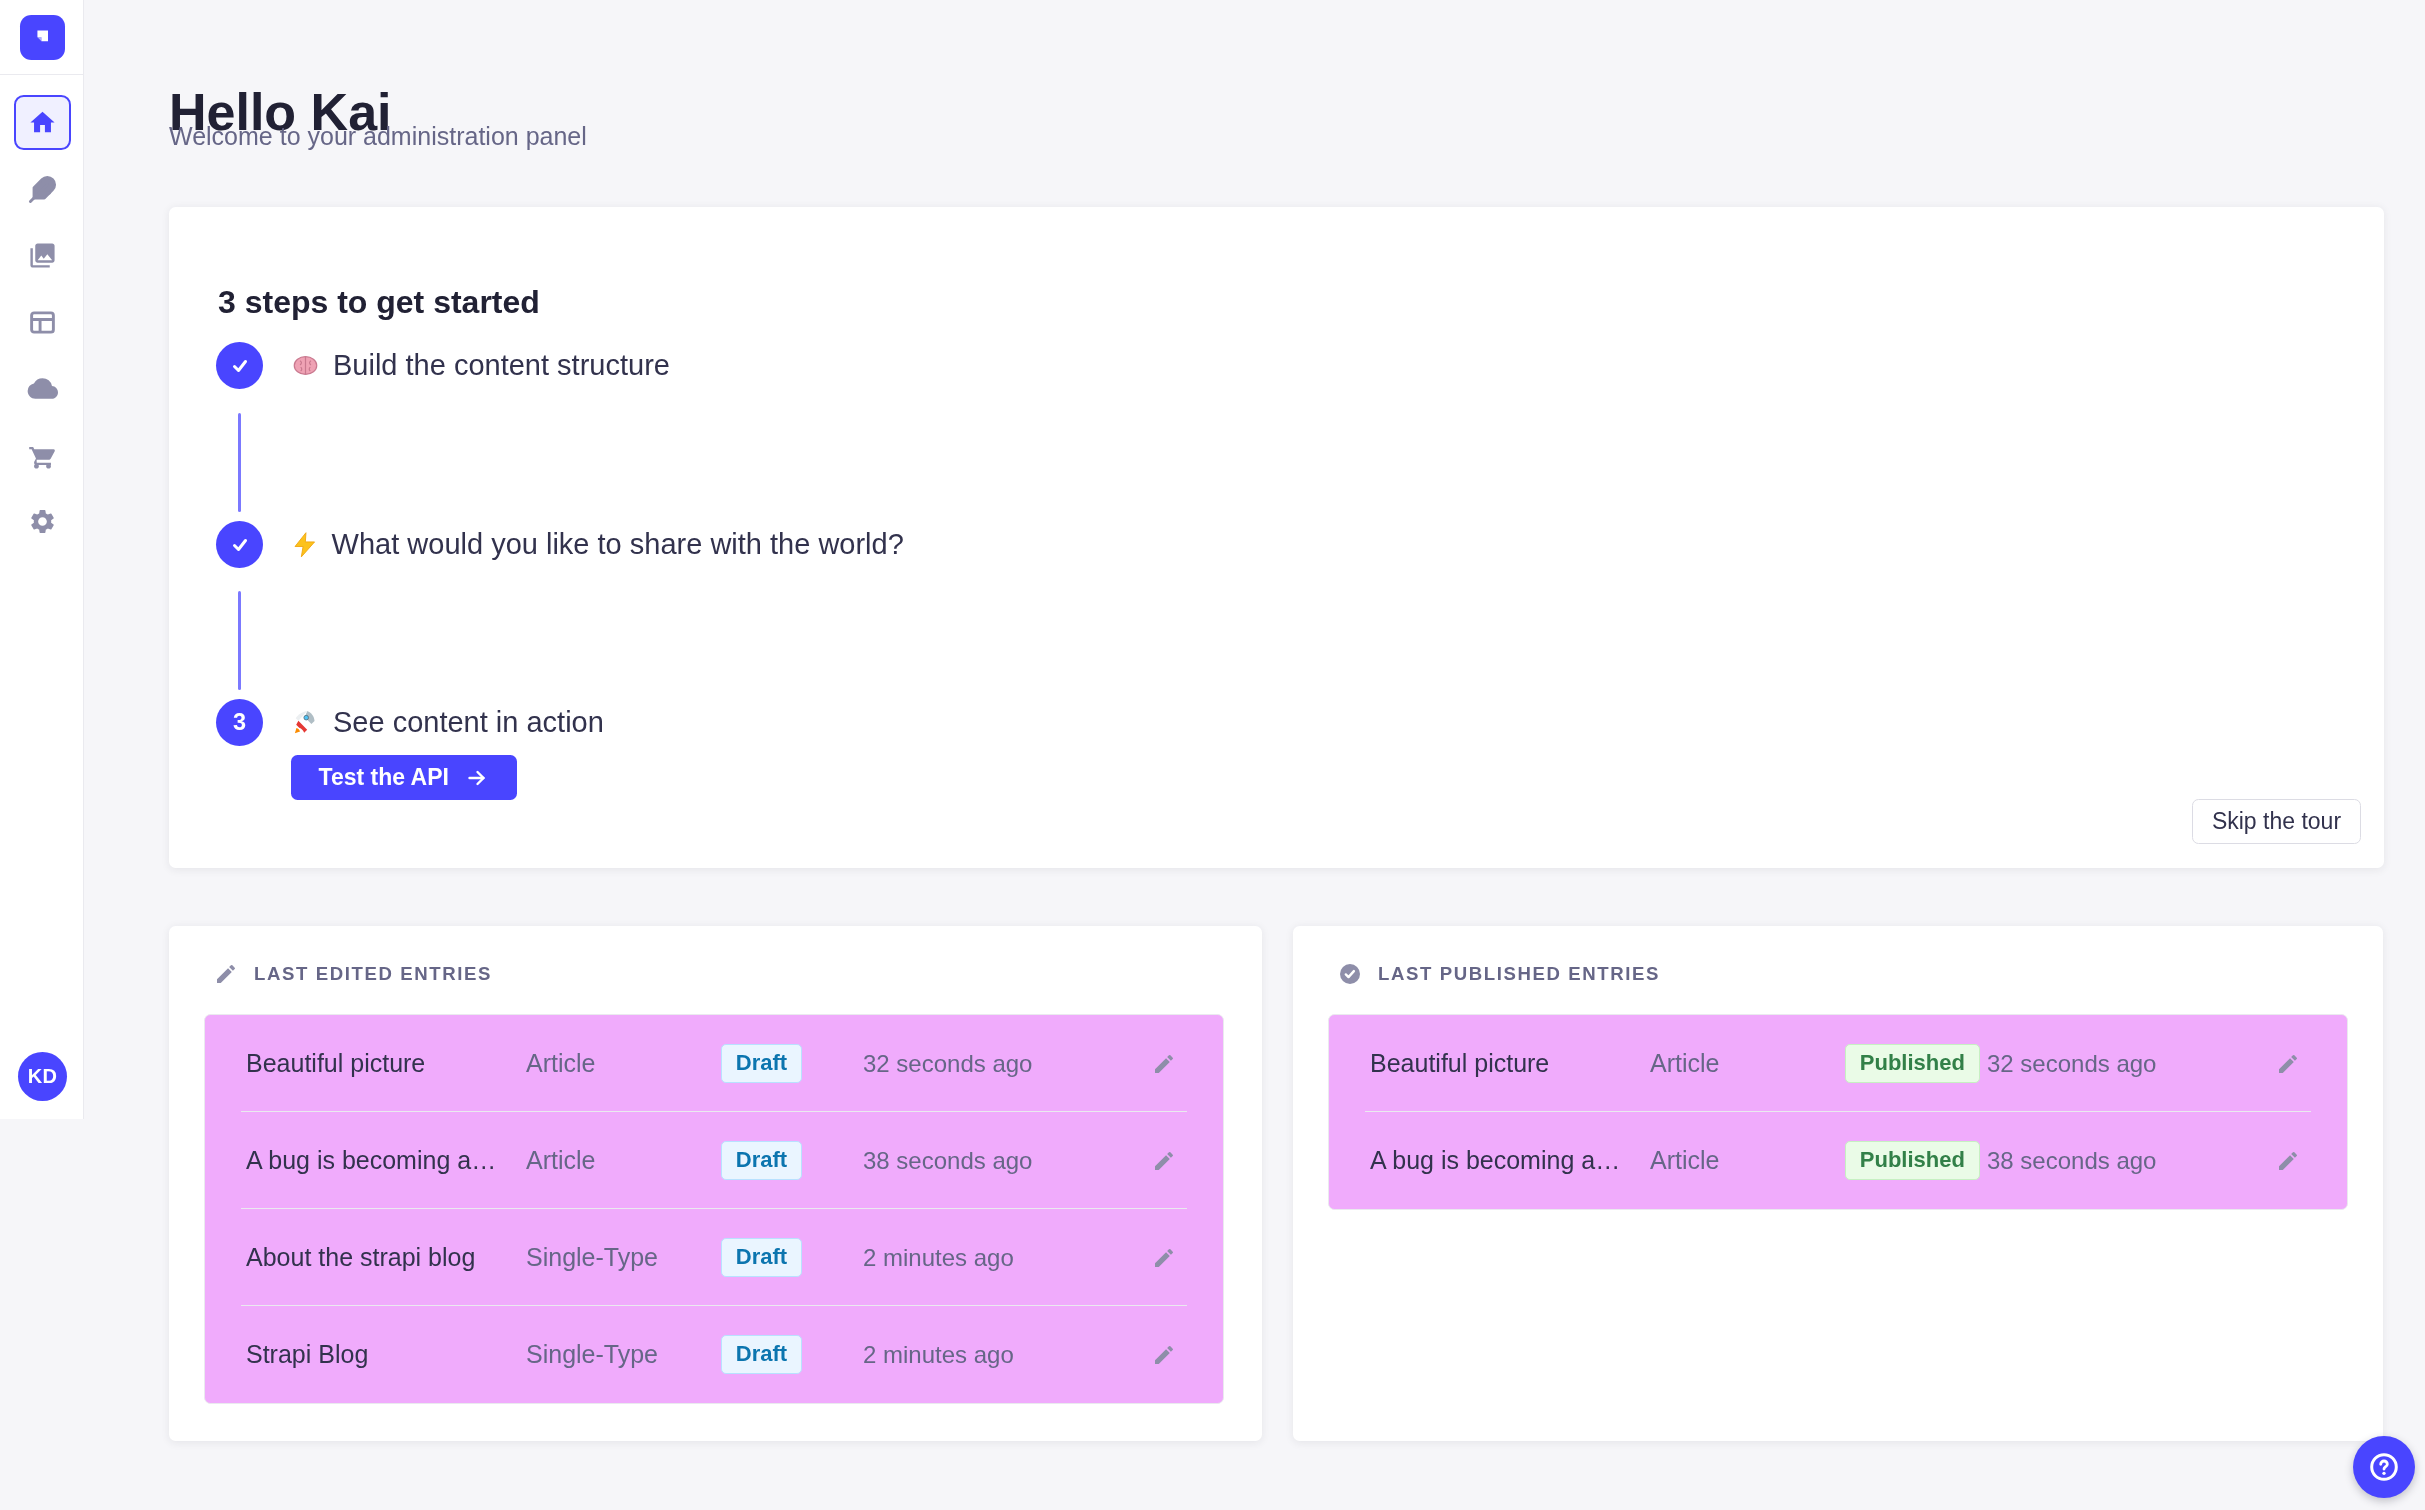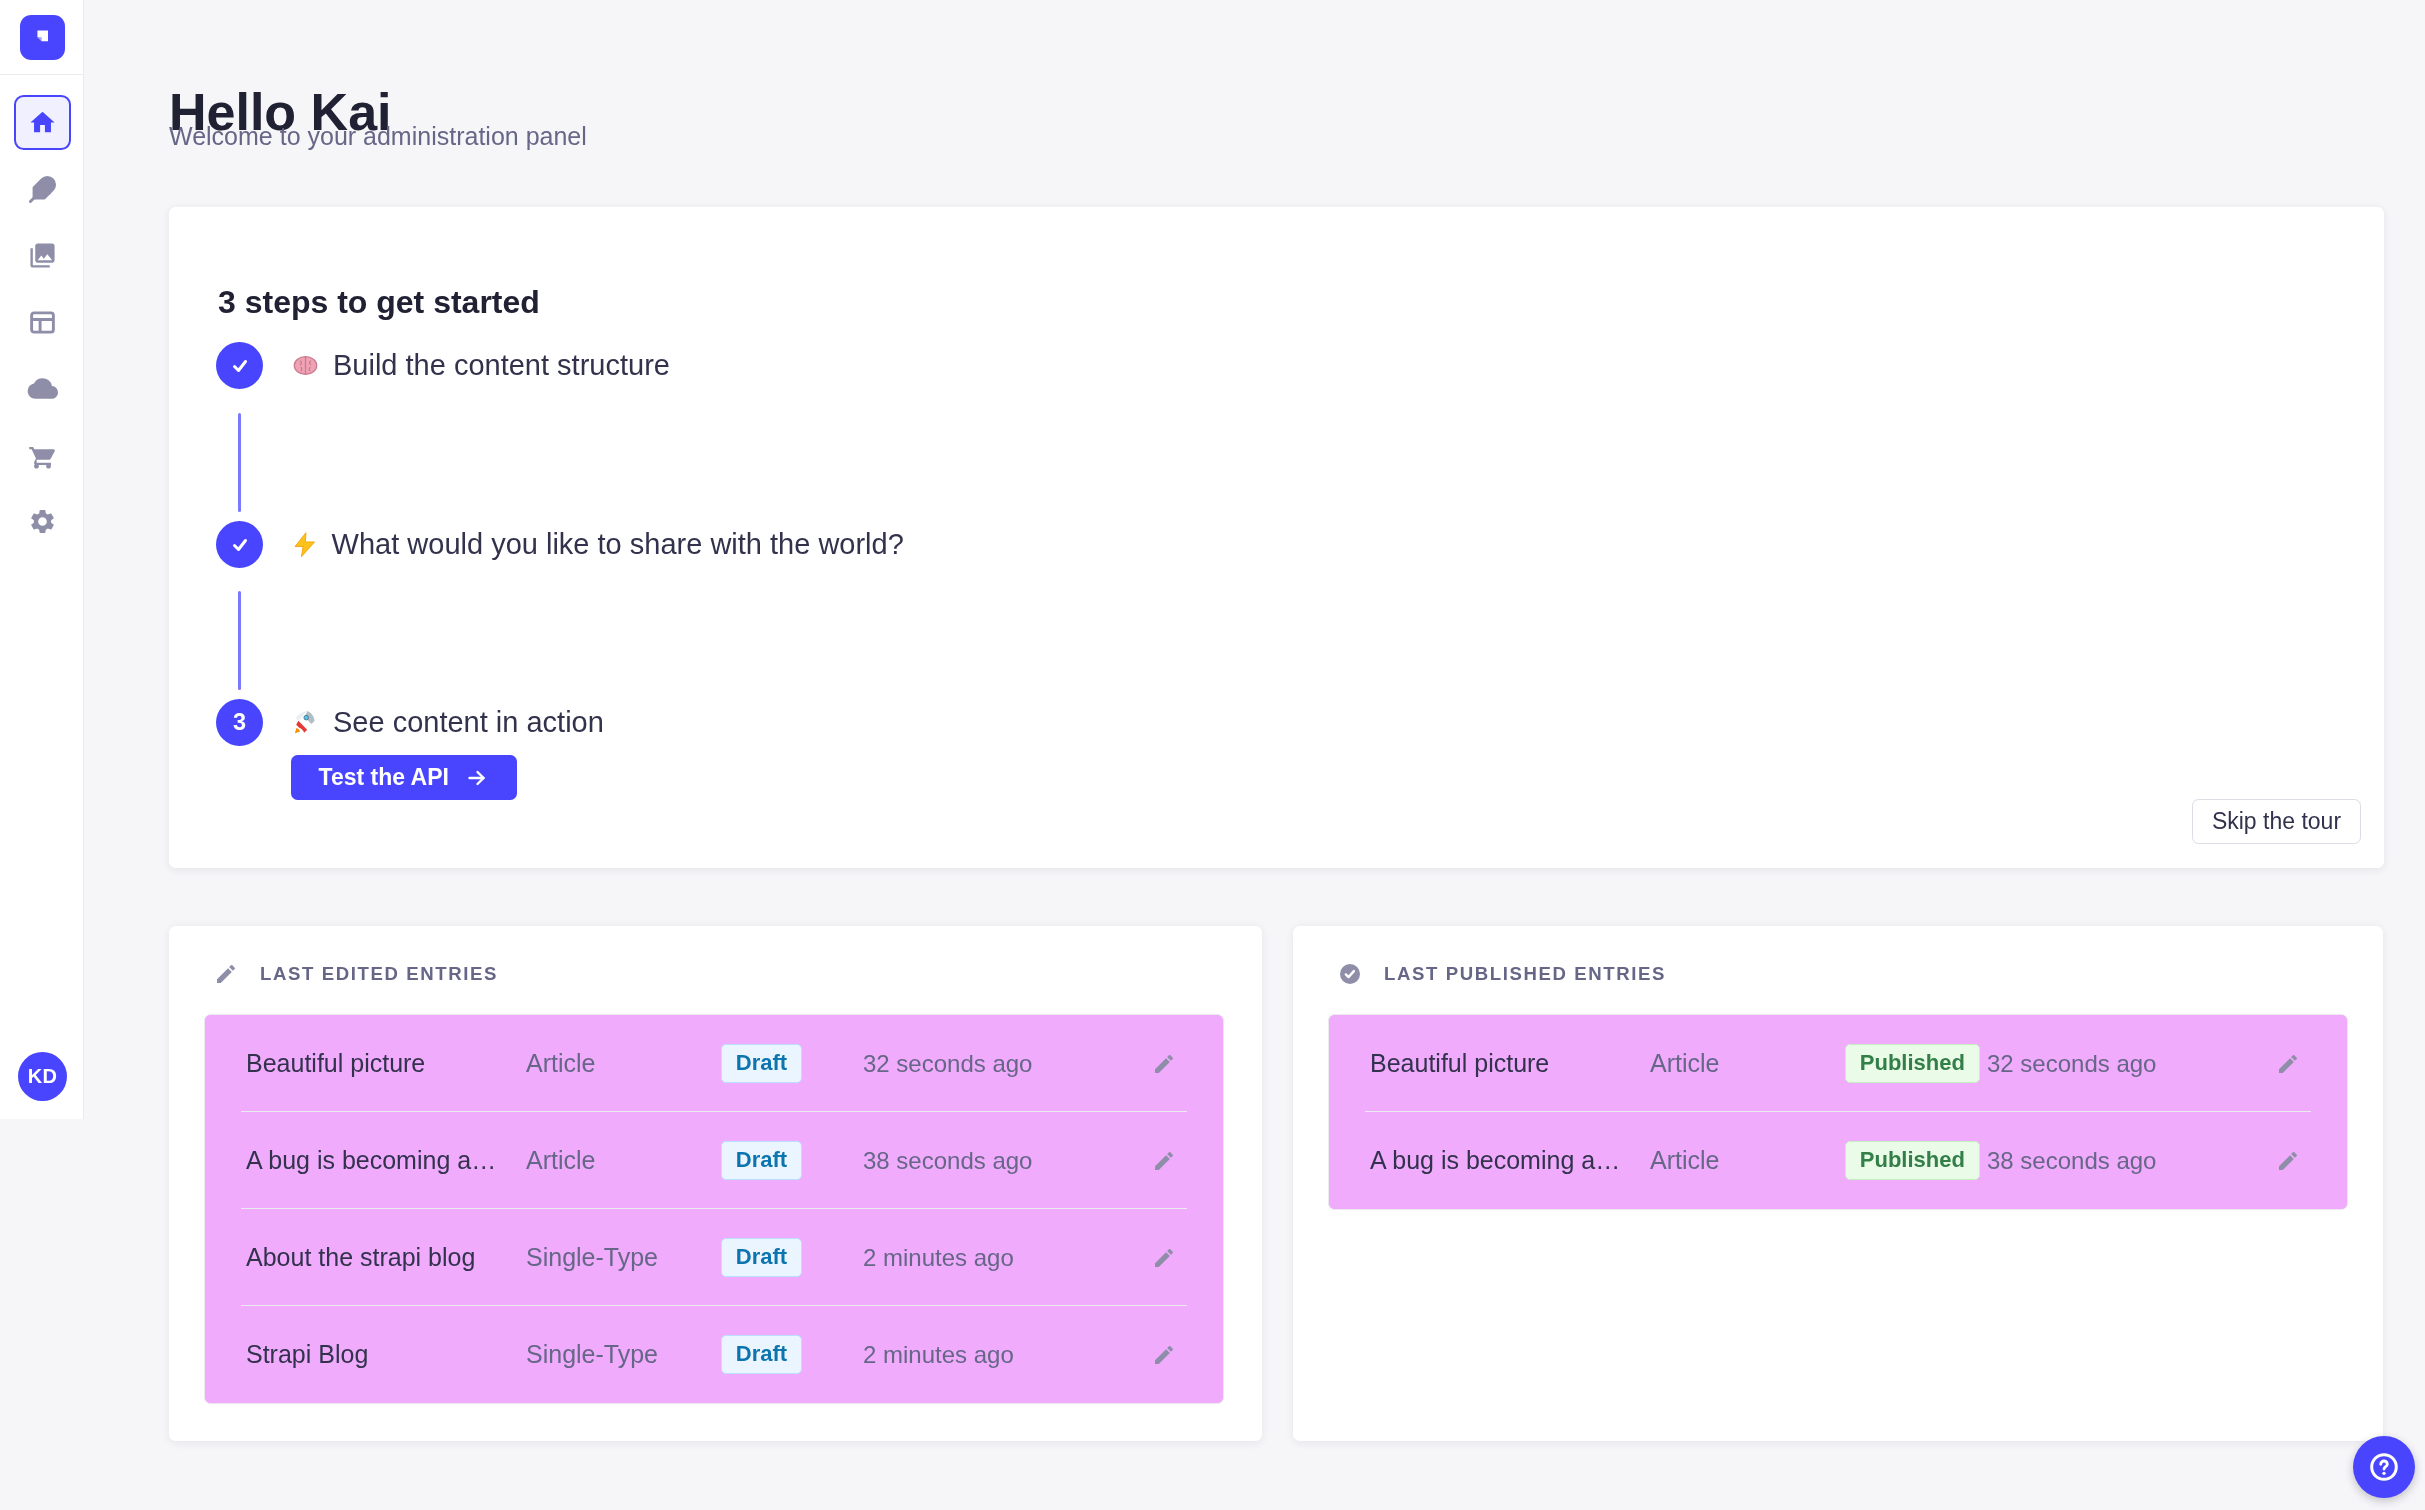--- a/index.html
+++ b/index.html
@@ -85,21 +85,21 @@
     background:#ffffff; border:0.8px solid #dcdce4; border-radius:6.5px;
     font-size:23px; font-weight:400; color:#32324d; font-family:inherit; cursor:pointer;
   }
 
   
   .panel { position:absolute; top:926px; height:515px; }
   #panel-edited   { left:169px;  width:1093px; }
   #panel-published{ left:1293px; width:1090px; }
   .panel-head {
     position:absolute; left:45px; top:36px;
-    display:flex; align-items:center; gap:22px;
+    display:flex; align-items:center; gap:16px;
   }
   .panel-title {
     font-size:18.6px; font-weight:700; color:#666687; letter-spacing:1.6px;
   }
   .entries-table {
     position:absolute; left:35px; top:88px; width:1020px;
     border:0.8px solid #eaeaef; border-radius:6.5px; background:#f0abfc;
   }
   .row { position:relative; display:flex; align-items:center; height:97px; }
   .row:not(:last-child)::after {

